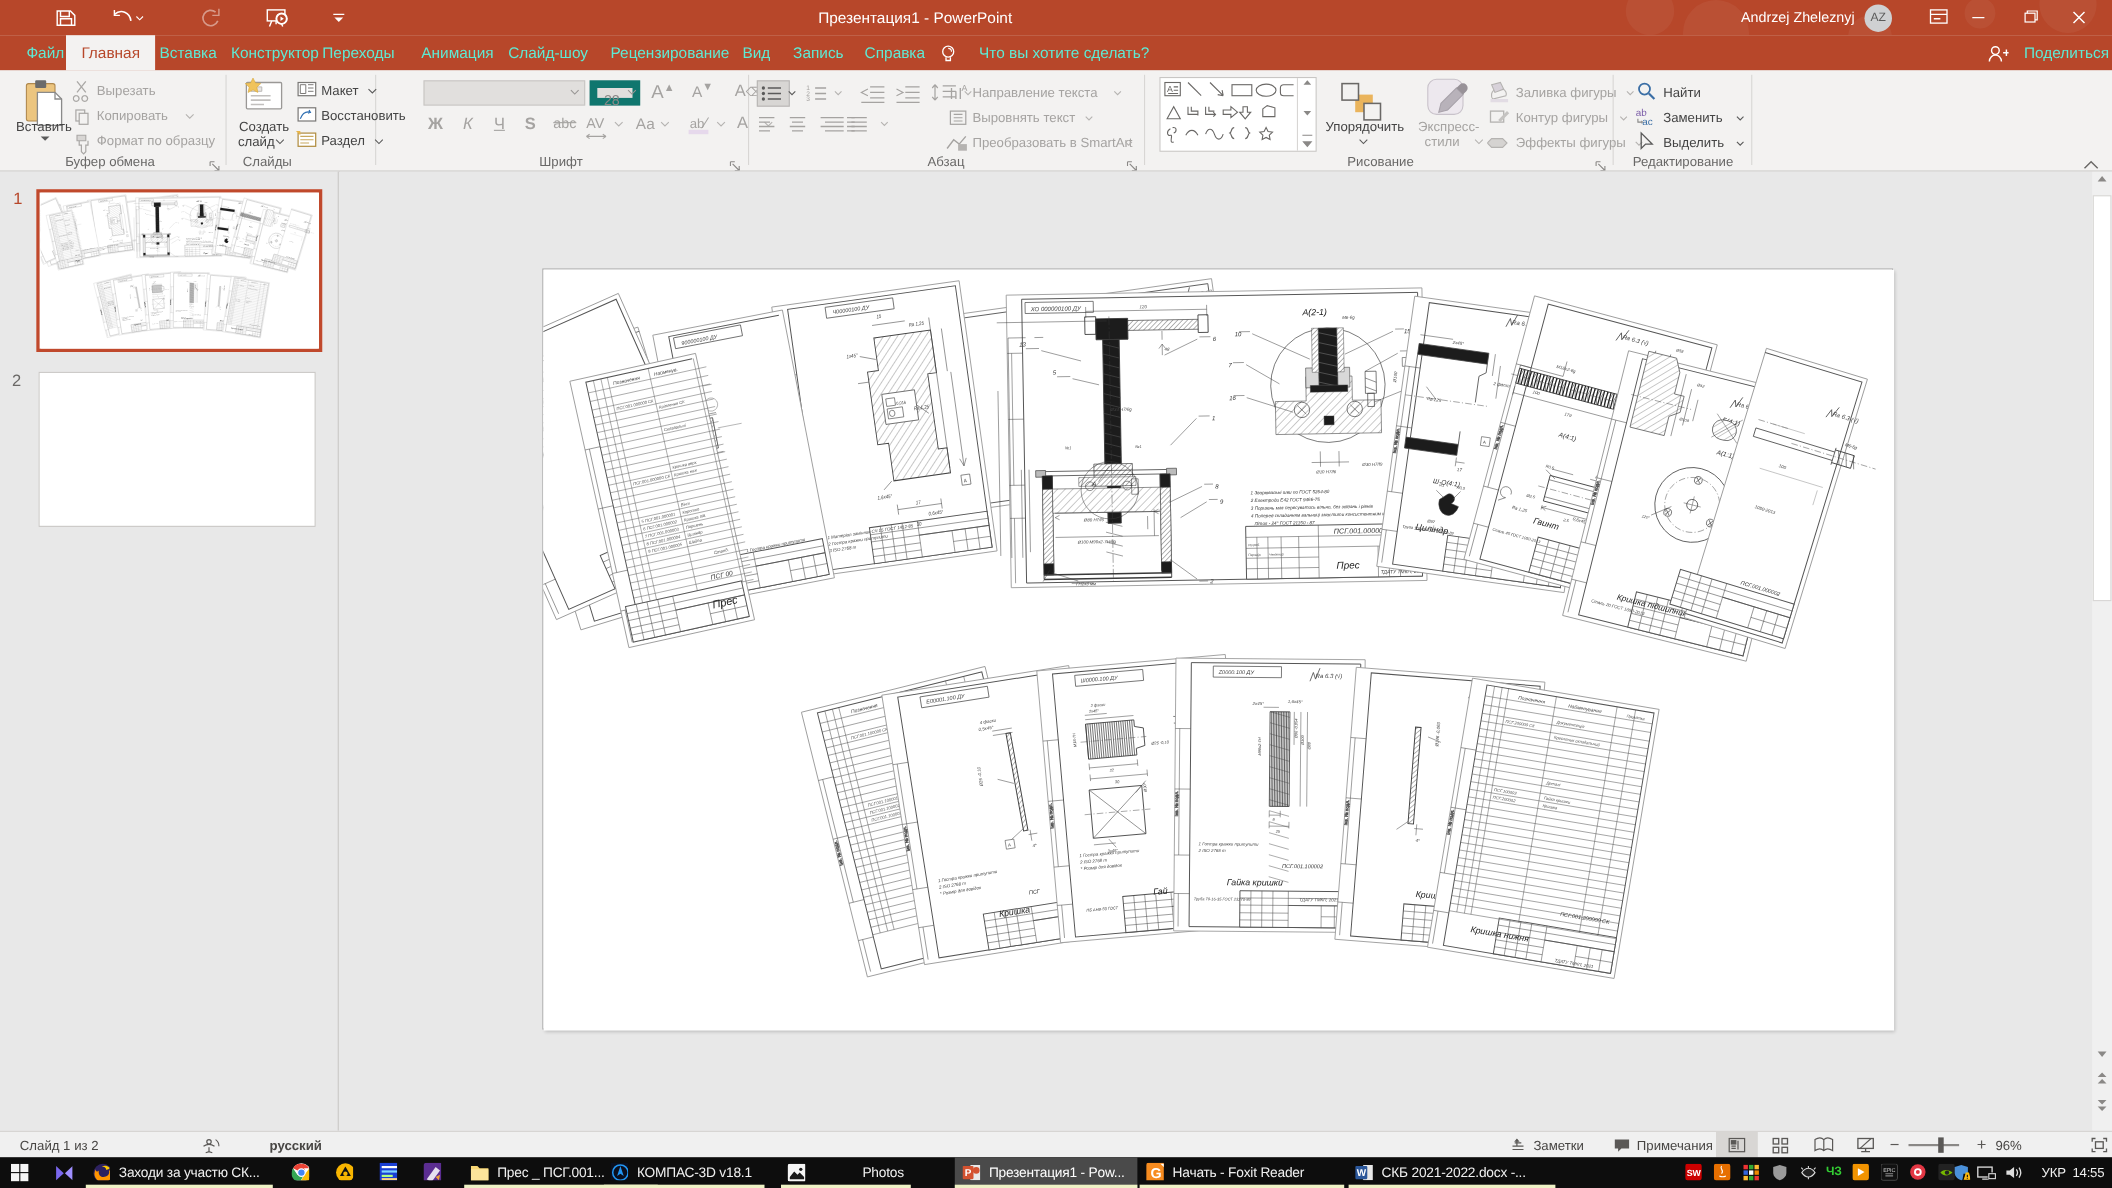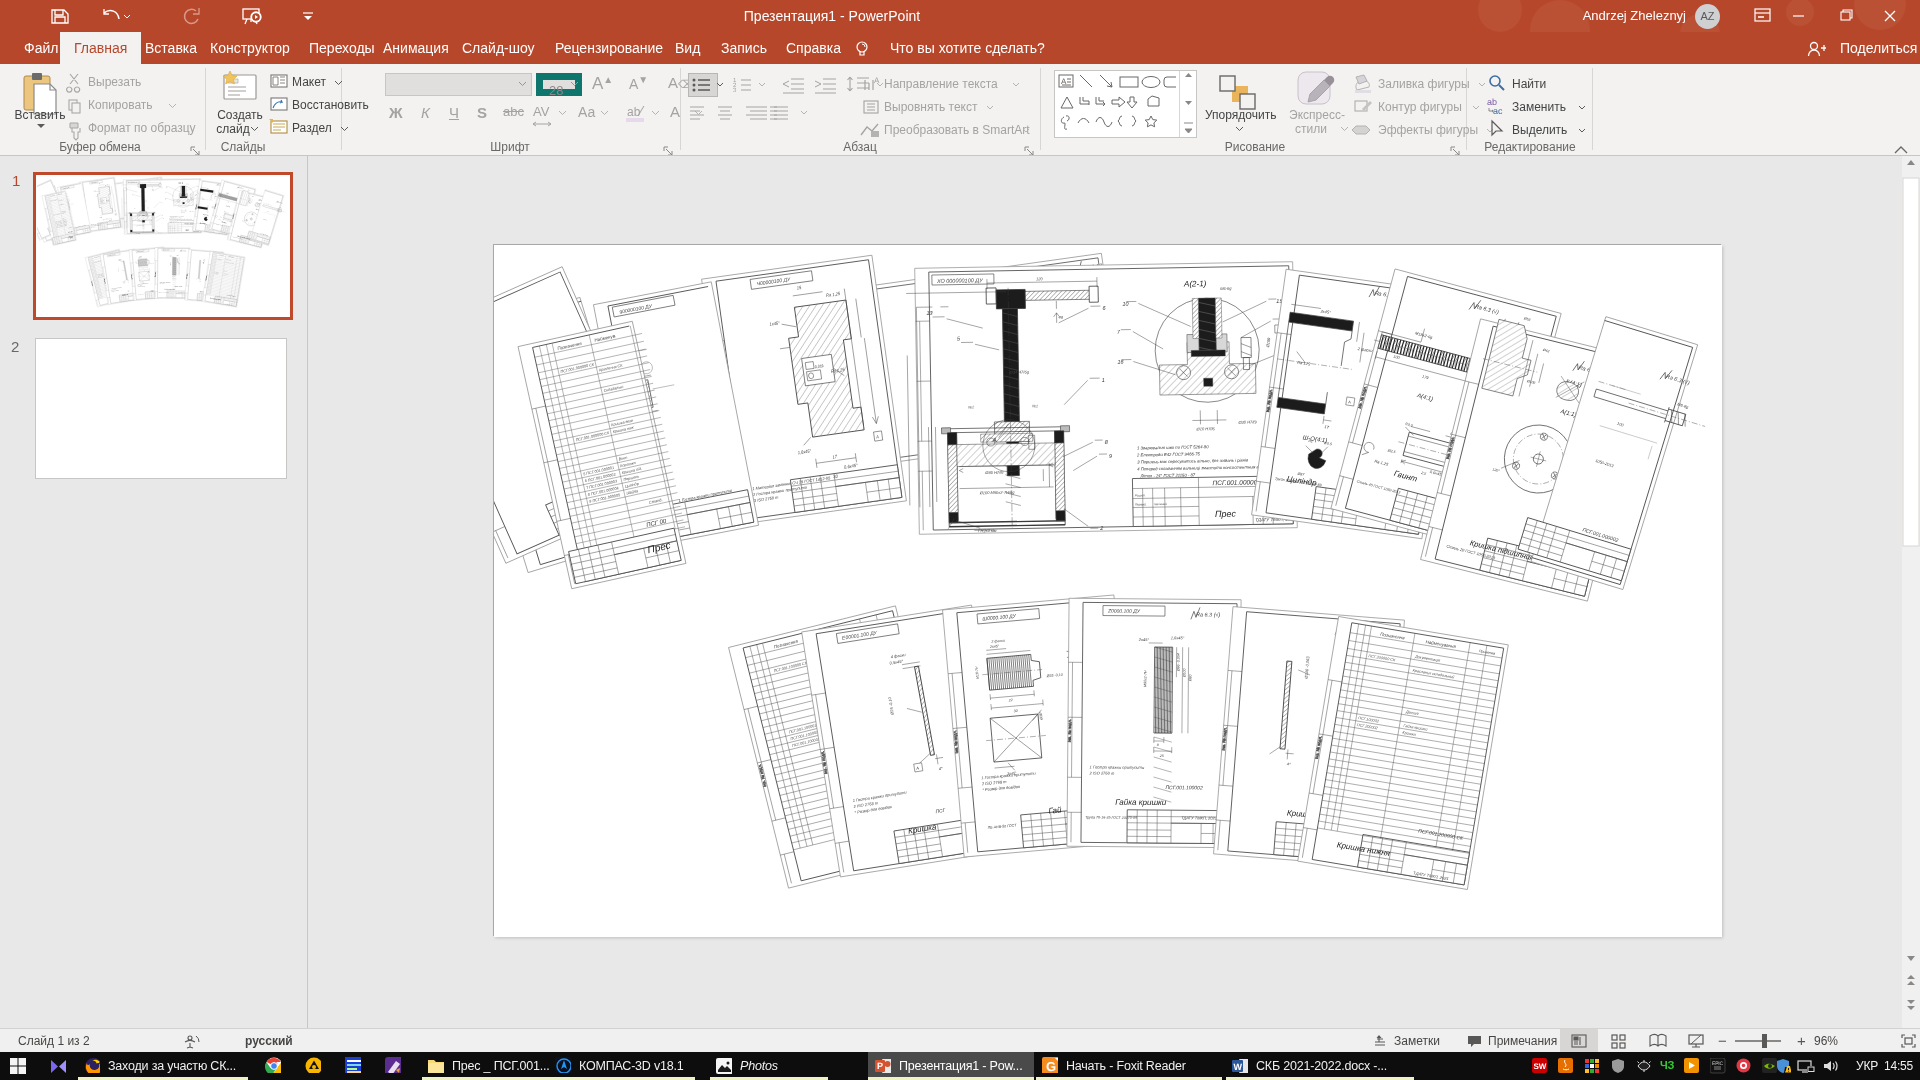--- a/index.html
+++ b/index.html
@@ -3,21 +3,21 @@
 <meta charset="utf-8">
 <style>
   * { margin:0; padding:0; box-sizing:border-box; }
   html,body { width:1920px; height:1080px; overflow:hidden; }
   body { font-family:"Liberation Sans", sans-serif; position:relative; background:#e8e8e8; -webkit-font-smoothing:antialiased; }
   svg text { text-rendering:geometricPrecision; }
   .abs { position:absolute; }
   
   #titlebar { left:0; top:0; width:1920px; height:32px; background:#b7472a; color:#fff; }
   #tabrow { left:0; top:32px; width:1920px; height:32px; background:#b7472a; }
-  .tab { position:absolute; top:0; height:32px; line-height:32px; color:#ffffff; font-size:14px; padding:0 14px; }
+  .tab { position:absolute; top:0; height:32px; line-height:32px; color:#5eead4; font-size:14px; padding:0 14px; }
   .tab.active { background:#f3f2f1; color:#b7472a; }
   
   #ribbon { left:0; top:64px; width:1920px; height:92px; background:#f3f2f1; border-bottom:1px solid #c8c6c4; overflow:hidden; }
   .gsep { position:absolute; top:4px; height:82px; width:1px; background:#d8d6d4; }
   .glabel { position:absolute; top:76px; width:200px; text-align:center; font-size:12px; color:#696867; }
   .launcher { position:absolute; top:80px; width:12px; height:12px; }
   .rbtn-txt { font-size:12px; color:#444; }
   .gray { color:#a5a3a1; }
   
   #panel { left:0; top:156px; width:308px; height:872px; background:#e8e8e8; border-right:1px solid #c9c7c5; }
@@ -90,21 +90,21 @@
       <path d="M98 12 v-2 h9 v8 h-2"></path>
     </g>
     <path d="M140 11 l10 10 M150 11 l-10 10" stroke="#fff" stroke-width="1.3"></path>
   </svg>
 </div>
 <div class="abs" id="tabrow">
   <div class="tab" style="left:10px;">Файл</div>
   <div class="tab active" style="left:60px;">Главная</div>
   <div class="tab" style="left:131px;">Вставка</div>
   <div class="tab" style="left:196px;">Конструктор</div>
-  <div class="tab" style="left:295px;">Переходы</div>
+  <div class="tab" style="left:279px;">Переходы</div>
   <div class="tab" style="left:369px;">Анимация</div>
   <div class="tab" style="left:448px;">Слайд-шоу</div>
   <div class="tab" style="left:541px;">Рецензирование</div>
   <div class="tab" style="left:661px;">Вид</div>
   <div class="tab" style="left:707px;">Запись</div>
   <div class="tab" style="left:772px;">Справка</div>
   <svg class="abs" style="left:852px;top:7px" width="20" height="20">
     <g stroke="#fff" stroke-width="1.2" fill="none">
       <circle cx="10" cy="8" r="5"></circle>
       <path d="M8 13 v3 h4 v-3 M8 16 h4"></path>
@@ -1211,21 +1211,21 @@
     <path d="M9 3 l3 9 l-3 -2 l-3 2 z" fill="#2196f3"></path>
   </svg>
   <div class="tbtn" style="left:579px;line-height:28px;color:#f0f0f0;">КОМПАС-3D v18.1</div>
   <div class="runline" style="left:549px;width:146px;"></div>
 
   <svg class="trayico" style="left:716px;top:6px" width="17" height="16">
     <rect width="17" height="16" rx="2" fill="#f5f5f5"></rect>
     <path d="M2 12 l4 -5 l3 3 l2 -2 l4 4 v2 h-13 z" fill="#1a1a1a"></path>
     <circle cx="12" cy="5" r="1.5" fill="#1a1a1a"></circle>
   </svg>
-  <div class="tbtn" style="left:740px;line-height:28px;color:#f0f0f0;font-style:italic;">Photos</div>
+  <div class="tbtn" style="left:784px;line-height:28px;color:#f0f0f0;">Photos</div>
   <div class="runline" style="left:710px;width:118px;"></div>
 
   <div class="tbtn" style="left:868px;width:166px;background:#4a4a4a;"></div>
   <svg class="trayico" style="left:875px;top:5px" width="18" height="18">
     <rect x="7" y="2" width="11" height="14" rx="1" fill="#e8e8e8"></rect>
     <circle cx="12.5" cy="7" r="3" fill="#d35230"></circle>
     <rect x="0" y="3" width="10" height="12" rx="1" fill="#d35230"></rect>
     <text x="2" y="12" font-size="9" fill="#fff" font-family="Liberation Sans" font-weight="bold">P</text>
   </svg>
   <div class="tbtn" style="left:899px;line-height:28px;color:#fff;">Презентация1 - Pow...</div>

